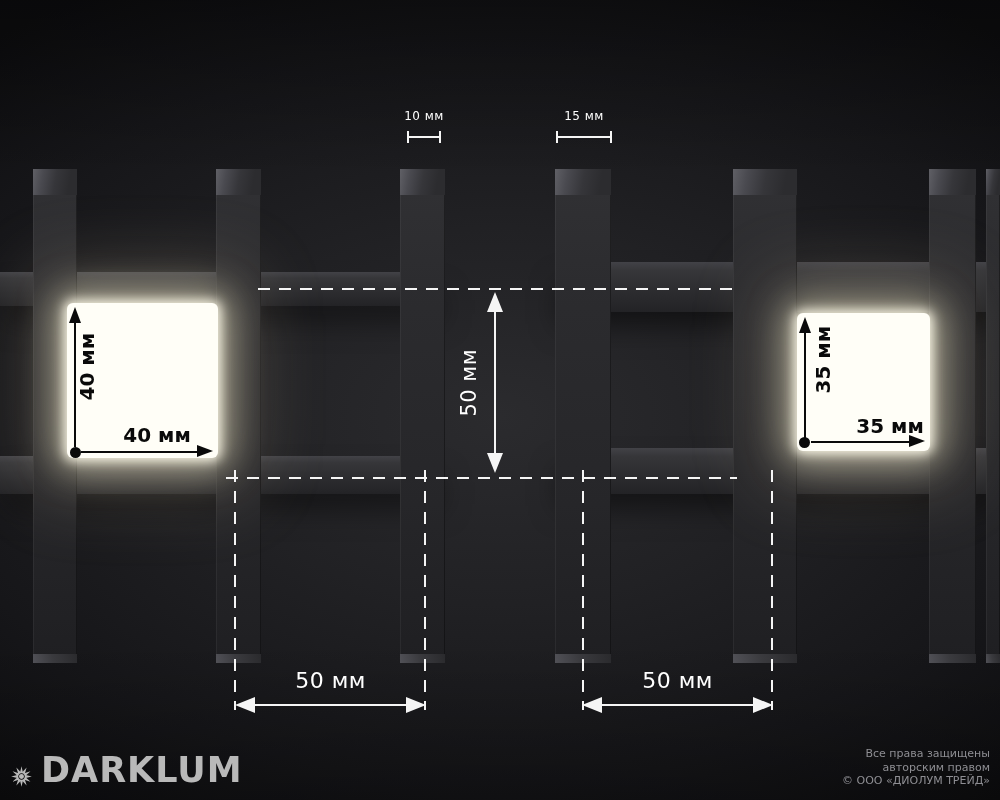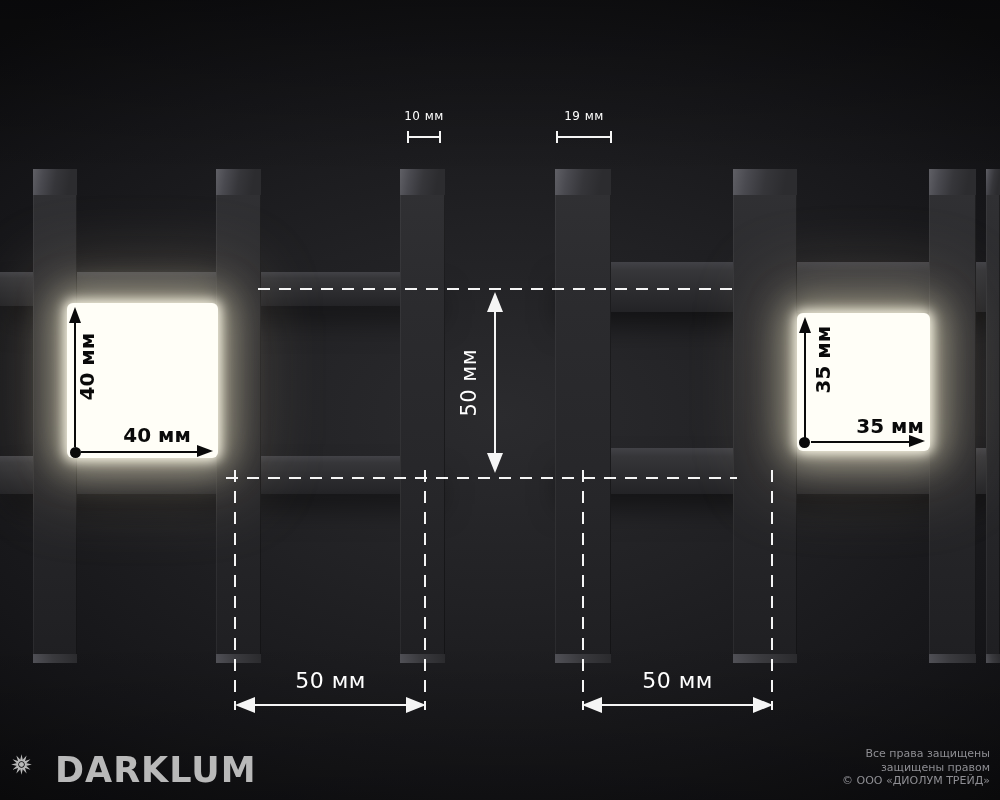--- a/index.html
+++ b/index.html
@@ -60,21 +60,21 @@
   .dim-h .ah.right{right:0;border-left:20px solid #f5f5f5;}
   .dim-h .dlabel{position:absolute;bottom:20px;left:50%;transform:translateX(-50%);font-size:22px;font-weight:500;color:#fff;white-space:nowrap;letter-spacing:.5px;}
   .dim-v{position:absolute;z-index:4;width:16px;}
   .dim-v .line{position:absolute;left:7px;top:16px;bottom:16px;width:2px;background:#f5f5f5;}
   .dim-v .av{position:absolute;left:0;width:0;height:0;border-left:8px solid transparent;border-right:8px solid transparent;}
   .dim-v .av.top{top:0;border-bottom:20px solid #f5f5f5;}
   .dim-v .av.bot{bottom:0;border-top:20px solid #f5f5f5;}
   .dim-v .vwrap{position:absolute;right:22px;top:0;bottom:0;display:flex;align-items:center;}
   .dim-v .vlabel{font-size:21px;font-weight:500;color:#fff;white-space:nowrap;letter-spacing:.5px;writing-mode:vertical-rl;transform:rotate(180deg);}
   
-  .footer-logo{position:absolute;left:10px;top:753px;display:flex;align-items:flex-start;gap:22px;z-index:6;}
+  .footer-logo{position:absolute;left:10px;top:753px;display:flex;align-items:flex-end;gap:8px;z-index:6;}
   .footer-logo .ltext{font-size:35px;font-weight:bold;color:#b9b9b9;letter-spacing:1px;line-height:1;}
   .footer-copy{position:absolute;right:10px;top:747px;z-index:6;text-align:right;font-size:11px;line-height:13.5px;color:#8e8e93;}
 </style>
 </head>
 <body>
 
 <div class="stage">
 
   <div class="rail" style="left:0;width:445px;top:272px;height:34px;"></div>
   <div class="rail" style="left:0;width:445px;top:456px;height:38px;"></div>
@@ -116,21 +116,21 @@
   <div class="dash-v" style="left:582px;top:470px;height:240px;"></div>
   <div class="dash-v" style="left:771px;top:470px;height:240px;"></div>
 
   <div class="dim-top" style="left:407px;top:111px;width:34px;">
     <span class="dlabel">10 мм</span>
     <div class="tickline"></div>
     <div class="tick l"></div>
     <div class="tick r"></div>
   </div>
   <div class="dim-top" style="left:556px;top:111px;width:56px;">
-    <span class="dlabel">19 мм</span>
+    <span class="dlabel">15 мм</span>
     <div class="tickline"></div>
     <div class="tick l"></div>
     <div class="tick r"></div>
   </div>
 
   <div class="dim-v" style="left:487px;top:292px;height:181px;">
     <div class="av top"></div>
     <div class="line"></div>
     <div class="av bot"></div>
     <div class="vwrap">
@@ -169,17 +169,17 @@
           <path d="M12 1.2 L13.7 8.6 L10.3 8.6 Z" transform="rotate(330 12 12)"></path>
         </g>
         <circle cx="12" cy="12" r="2.6"></circle>
       </g>
     </svg>
     <span class="ltext">DARKLUM</span>
   </div>
 
   <div class="footer-copy">
     <div>Все права защищены</div>
-    <div>защищены правом</div>
+    <div>авторским правом</div>
     <div>© ООО «ДИОЛУМ ТРЕЙД»</div>
   </div>
 
 </div>
 
 </body></html>

